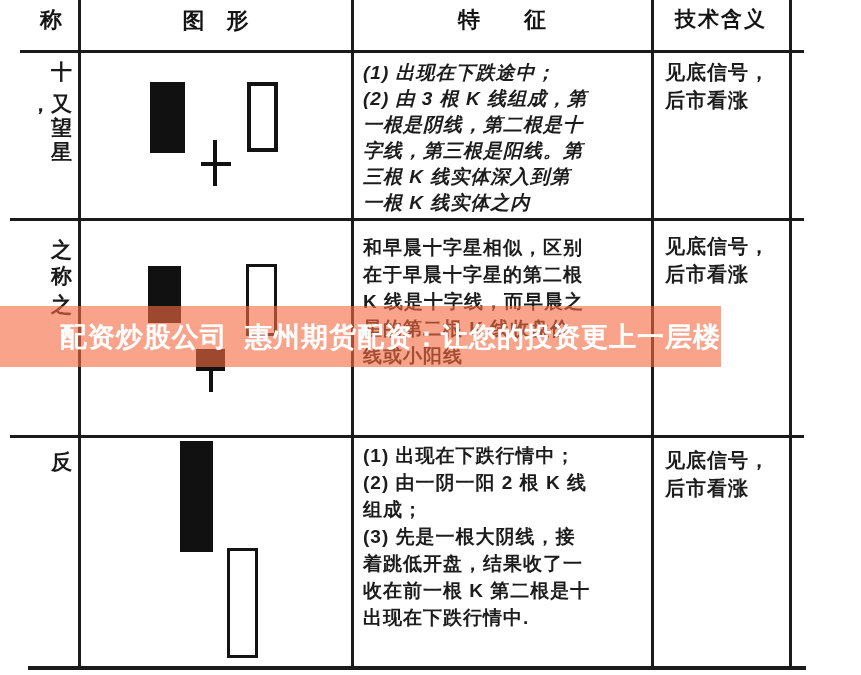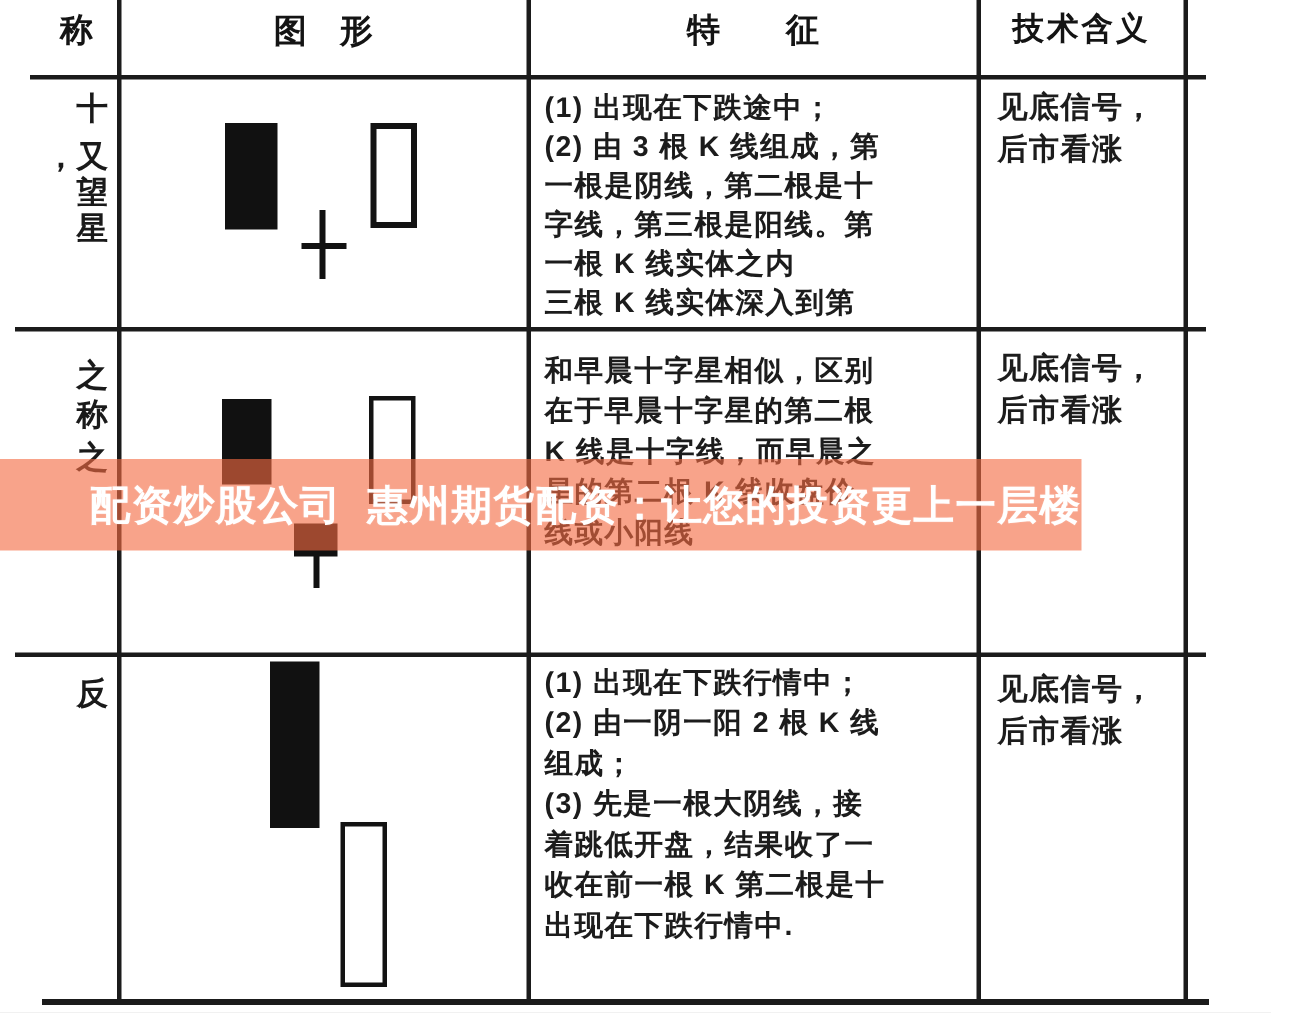--- a/index.html
+++ b/index.html
@@ -54,27 +54,27 @@
   <div class="name-line" style="top:58px;">十</div>
   <div class="name-line" style="top:90px;">，又</div>
   <div class="name-line" style="top:114px;">望</div>
   <div class="name-line" style="top:138px;">星</div>
 
   <div class="candle-black" style="left:150px; top:82px; width:35px; height:71px;"></div>
   <div class="wick" style="left:213px; top:140px; width:4px; height:46px;"></div>
   <div class="wick" style="left:201px; top:162px; width:30px; height:4px;"></div>
   <div class="candle-white" style="left:247px; top:82px; width:31px; height:70px; border-width:4px;"></div>
 
-  <div class="feat" style="top:60px;">
+  <div class="feat" style="top:60px;font-style:italic;">
     <div>(1) 出现在下跌途中；</div>
     <div>(2) 由 3 根 K 线组成，第</div>
     <div>一根是阴线，第二根是十</div>
     <div>字线，第三根是阳线。第</div>
+    <div>三根 K 线实体深入到第</div>
     <div>一根 K 线实体之内</div>
-    <div>三根 K 线实体深入到第</div>
   </div>
   <div class="mean" style="top:60px;">
     <div>见底信号，</div>
     <div>后市看涨</div>
   </div>
 
   <div class="name-line" style="top:236px;">之</div>
   <div class="name-line" style="top:262px;">称</div>
   <div class="name-line" style="top:291px;">之</div>
 

